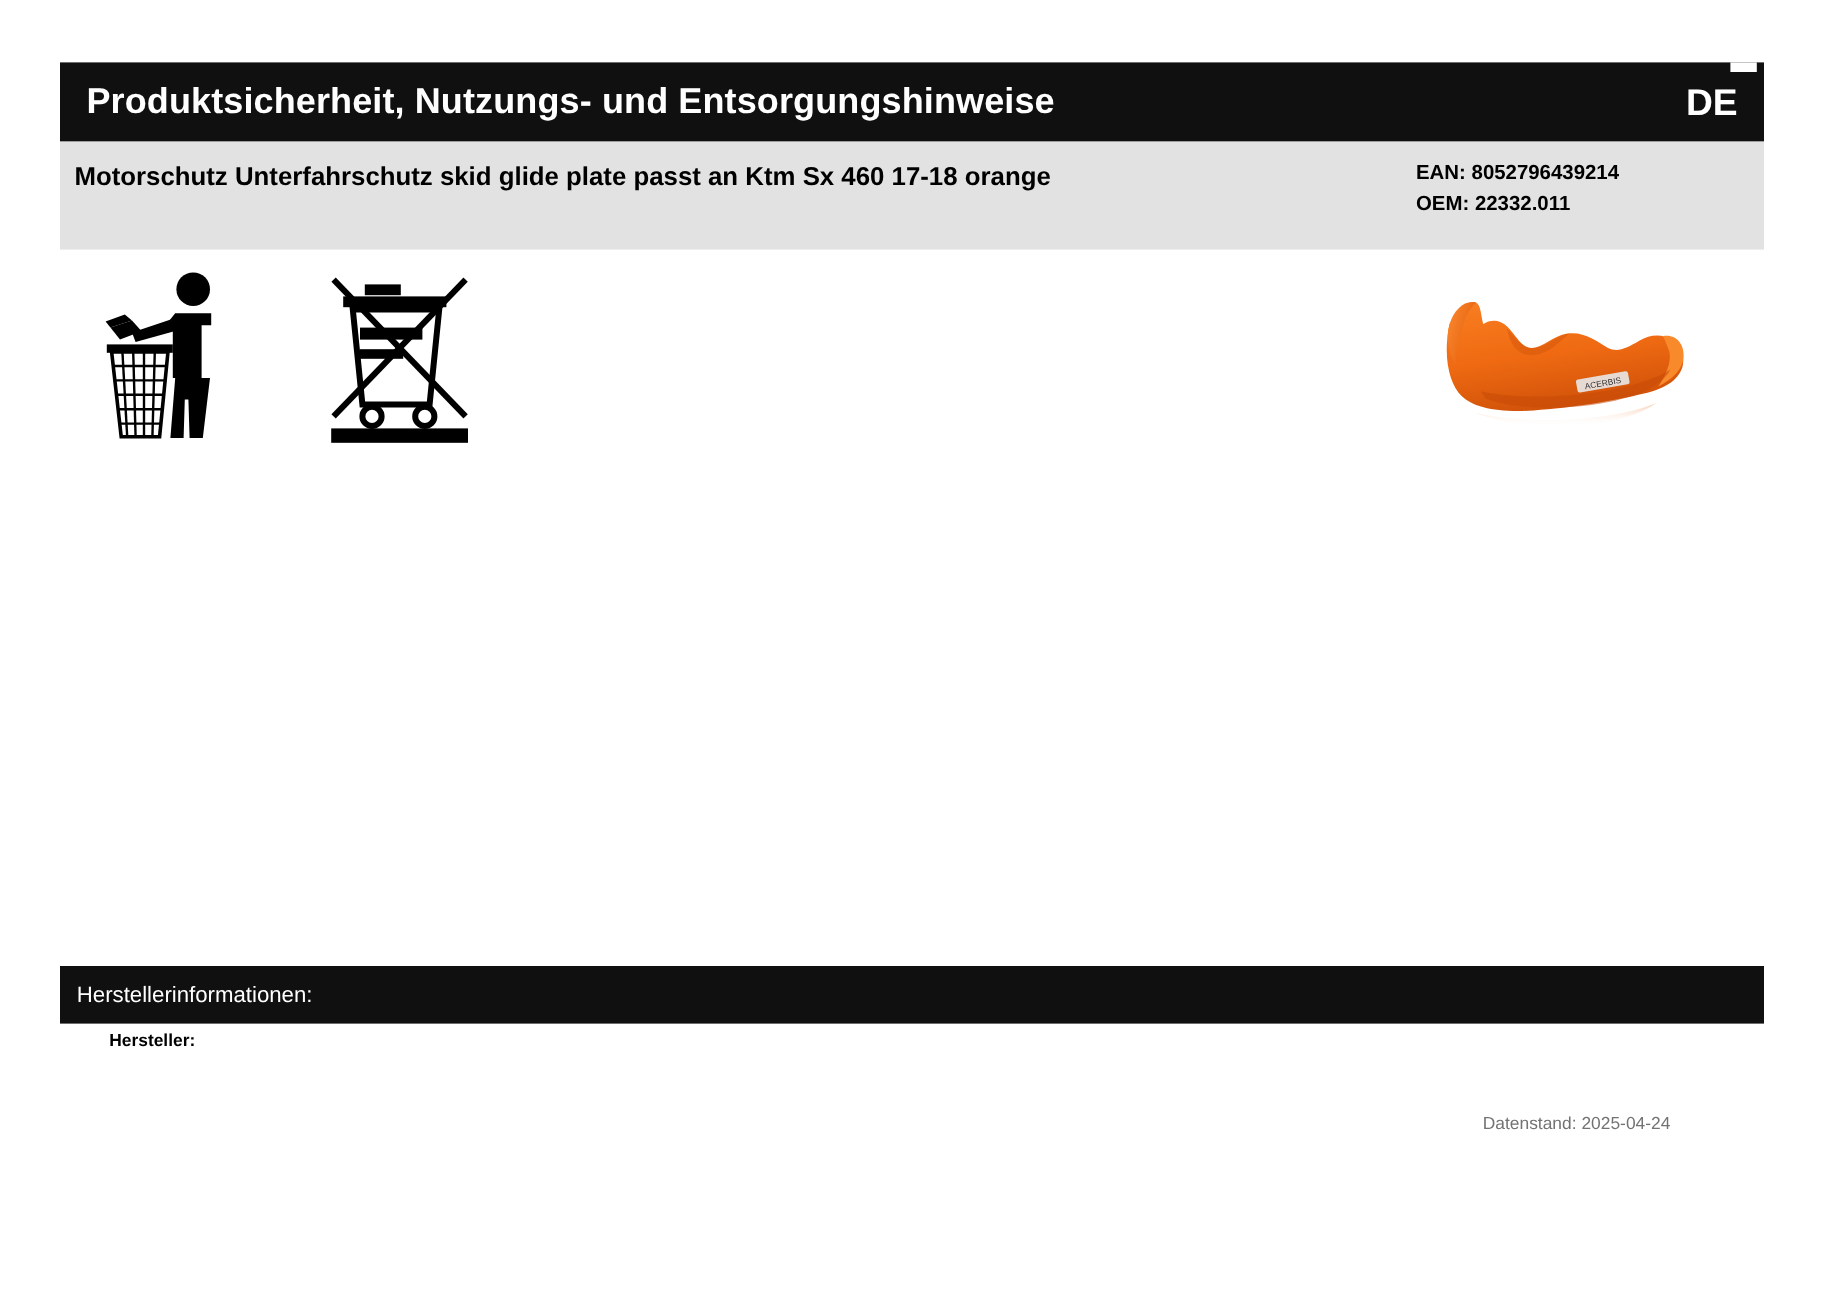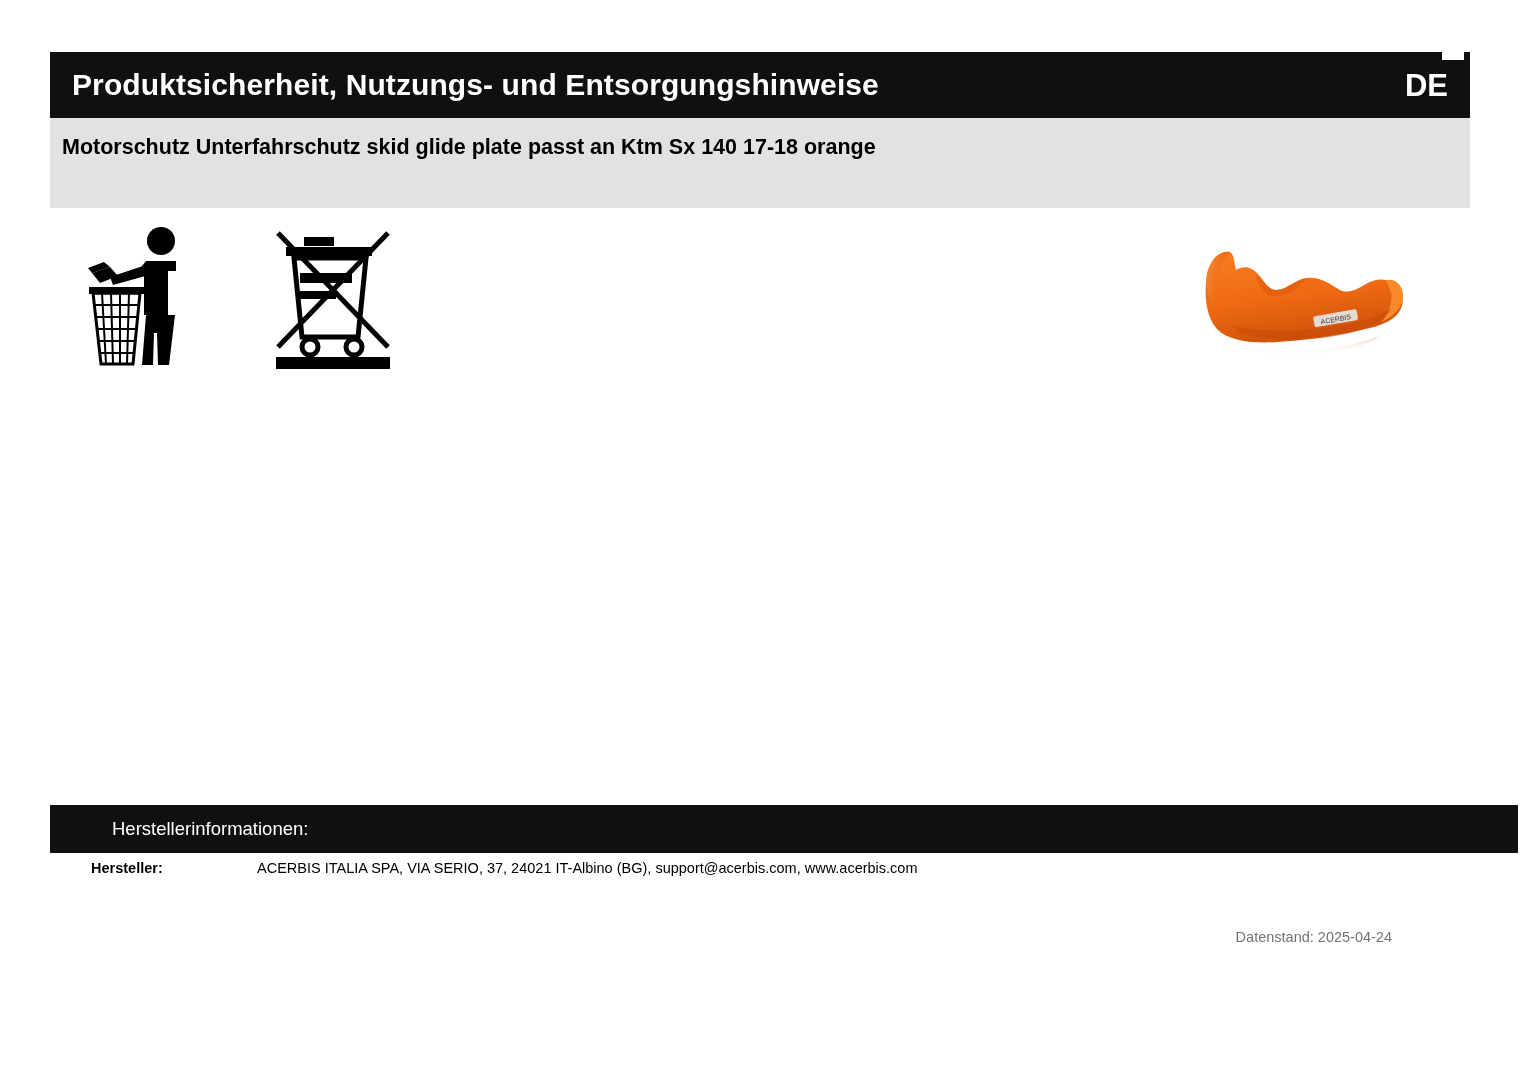--- a/index.html
+++ b/index.html
@@ -150,21 +150,20 @@
   
   .manu-bar {
     position: absolute;
     left: 50px;
     top: 805px;
     width: 1420px;
     height: 48px;
     background: #101010;
     display: flex;
     align-items: center;
-    padding-left: 48px;
   }
   .manu-bar-label {
     color: #ffffff;
     font-size: 18.5px;
     padding-left: 14px;
   }
   .manu-row {
     position: absolute;
     left: 50px;
     top: 860px;
@@ -198,21 +197,25 @@
 
 <div class="page">
 
   <div class="header-bar">
     <div class="header-title">Produktsicherheit, Nutzungs- und Entsorgungshinweise</div>
     <div class="lang-box">DE</div>
   </div>
   <div class="lang-notch"></div>
 
   <div class="sub-bar">
-    <div class="product-name">Motorschutz Unterfahrschutz skid glide plate passt an Ktm Sx 140 17-18 orange</div>
+    <div class="product-name">Motorschutz Unterfahrschutz skid glide plate passt an Ktm Sx 460 17-18 orange</div>
+    <div class="codes">
+      <div>EAN: 8052796439214</div>
+      <div>OEM: 22332.011</div>
+    </div>
   </div>
 
   <div class="picto-area">
 
     <svg class="picto-bin" viewBox="0 0 130 145">
 
       <circle cx="81" cy="16" r="14" fill="#000"></circle>
       <path d="M66 36 h30 v10 h-8 v44 h7 l-6 50 h-11 l-1 -32 h-3 l-1 32 h-11 l4 -50 h-2 v-44 h-6 z" fill="#000"></path>
 
       <path d="M66 40 L30 52 L33 60 L69 50 Z" fill="#000"></path>
@@ -300,18 +303,17 @@
 
     <path d="M40 112 C80 122 150 120 190 104 C160 126 80 130 40 112 Z" fill="url(#refl)"></path>
   </svg>
 
 
   <div class="manu-bar">
     <div class="manu-bar-label">Herstellerinformationen:</div>
   </div>
   <div class="manu-row">
     <div class="manu-key">Hersteller:</div>
-    <div class="manu-val">ACERBIS ITALIA SPA, VIA SERIO, 37, 24021  IT-Albino (BG), support@acerbis.com, www.acerbis.com</div>
   </div>
 
   <div class="datestamp">Datenstand: 2025-04-24</div>
 
 </div>
 
 </body></html>

